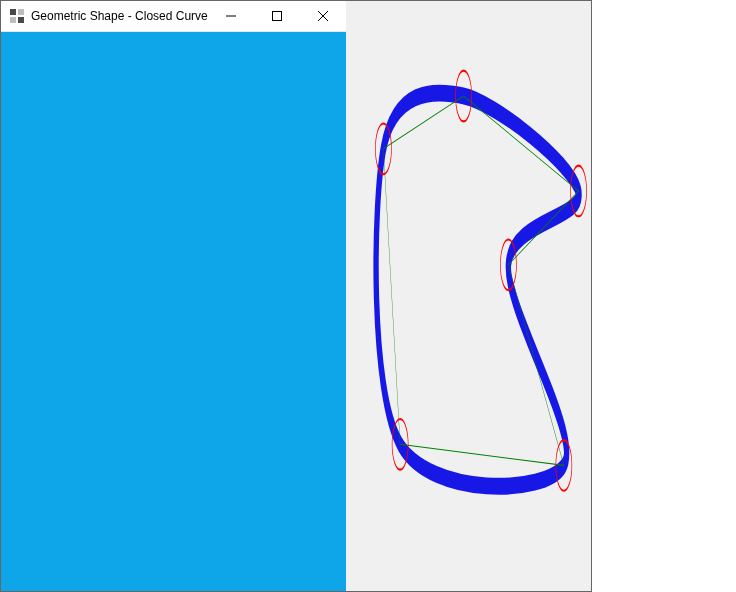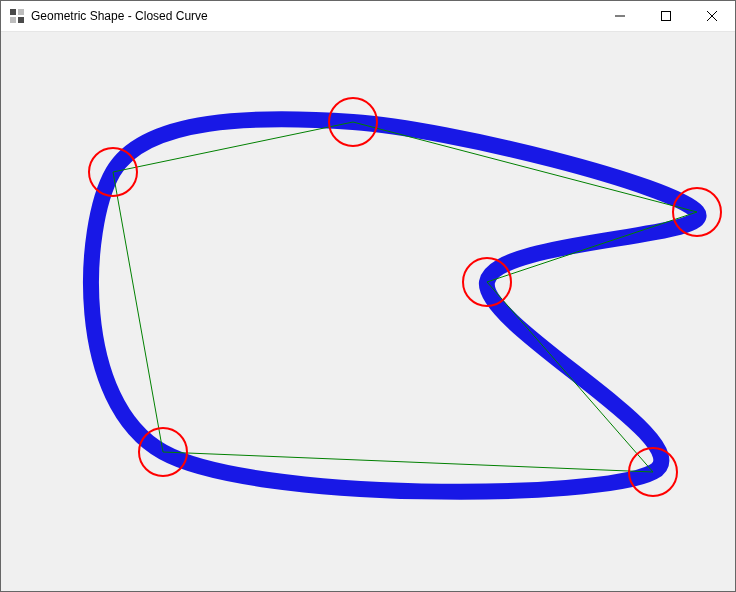--- a/index.html
+++ b/index.html
@@ -7,26 +7,26 @@
     margin: 0;
     padding: 0;
     width: 736px;
     height: 592px;
     font-family: "Segoe UI", Tahoma, sans-serif;
     font-size: 12px;
     background: #fff;
     overflow: hidden;
   }
   .window {
-    width: 736px;
+    width: 592px;
     height: 592px;
     border: 1px solid #666;
     background: #0ea5e9;
     display: flex;
-    flex-direction: column;
+    flex-direction: row;
   }
   .titlebar {
     height: 31px;
     background: #fff;
     display: flex;
     align-items: center;
     padding-left: 8px;
     border-bottom: 1px solid #e6e6e6;
     flex-shrink: 0;
   }

